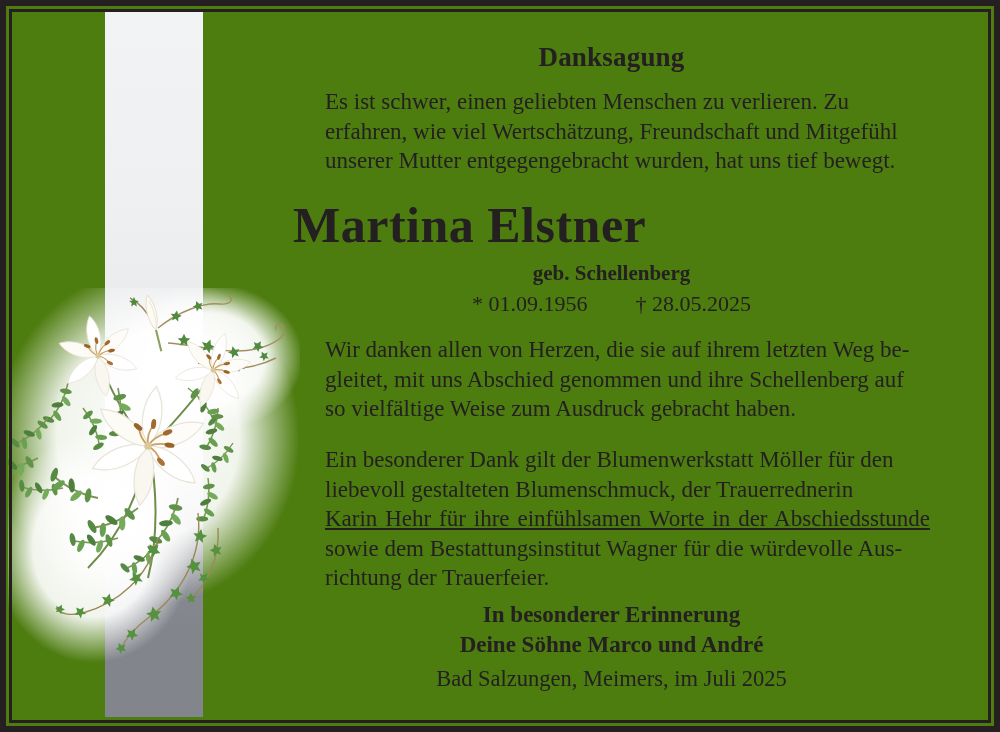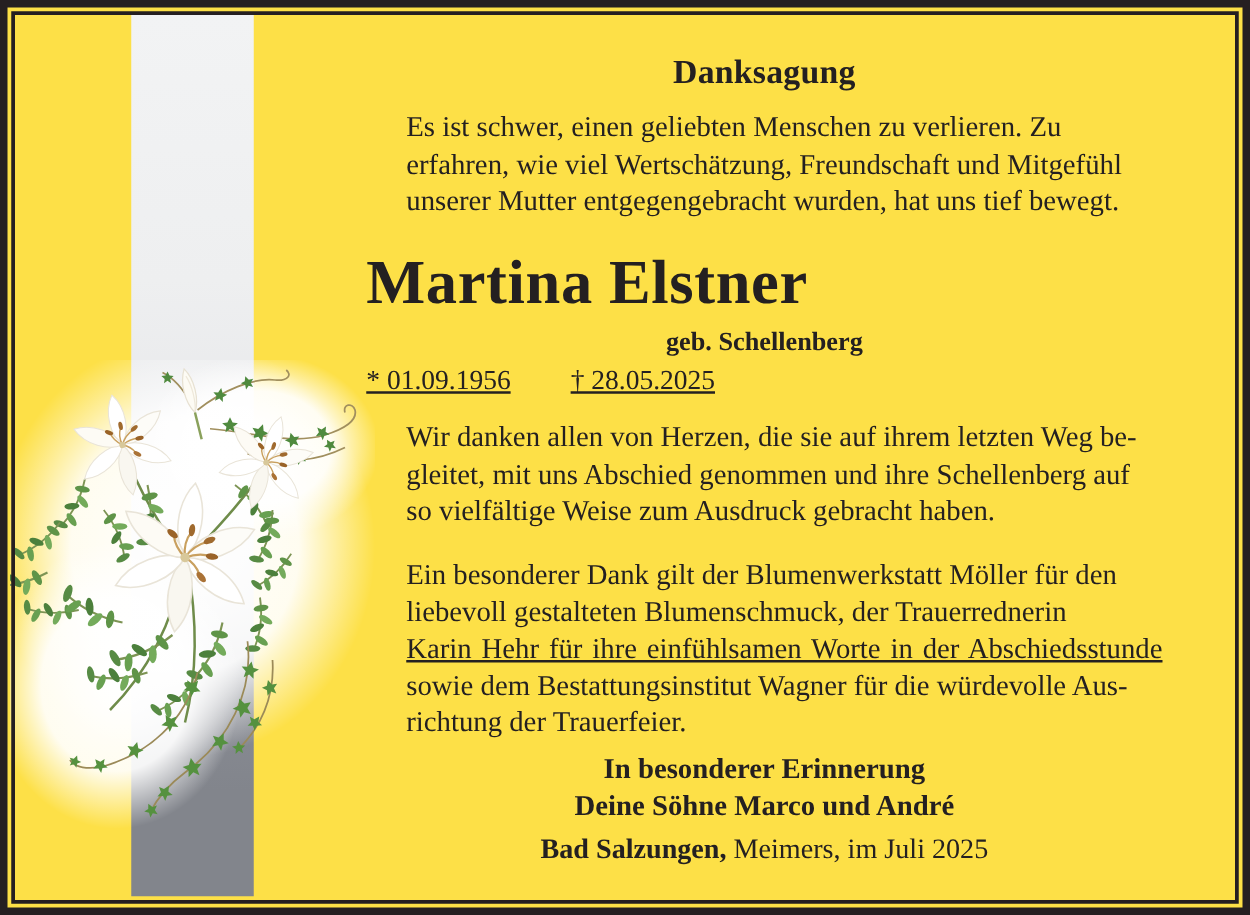--- a/index.html
+++ b/index.html
@@ -1,47 +1,47 @@
 <!DOCTYPE html>
 <html><head>
 <meta charset="utf-8">
 <style>
   html,body{margin:0;padding:0;background:#ffffff;}
   .page{
-    position:relative;width:1000px;height:732px;background:#fde047;overflow:hidden;
+    position:relative;width:1000px;height:732px;background:#4d7c0f;overflow:hidden;
     font-family:"Liberation Serif","DejaVu Serif",serif;color:#242021;
   }
   
   .frame-outer{position:absolute;inset:0;border:6px solid #251f21;z-index:6;pointer-events:none;}
   .frame-inner{position:absolute;inset:9px;border:3px solid #251f21;z-index:6;pointer-events:none;}
   
   .band{
     position:absolute;left:105px;top:12px;width:98px;height:705px;z-index:1;
     background:linear-gradient(180deg,
       #f2f3f4 0%, #eeeff0 30%, #e9eaec 45%, #dfe1e3 55%,
       #bfc2c7 64%, #999da4 72%, #878a92 79%, #82858c 88%, #82858c 100%);
   }
   .bouquet{position:absolute;left:8px;top:288px;width:292px;height:428px;z-index:3;}
   
   .tc{position:absolute;left:293px;width:637px;z-index:4;}
   .title{top:42px;text-align:center;font-weight:bold;font-size:27px;letter-spacing:.2px;}
   .para{font-size:23px;line-height:29.5px;}
   .p1{top:87px;}
   .name{top:196px;text-align:left;font-weight:bold;font-size:50px;letter-spacing:.5px;white-space:nowrap;}
   .maiden{top:261px;text-align:center;font-weight:bold;font-size:21px;}
-  .dates{top:291px;display:flex;gap:48px;font-size:22px;text-decoration:underline;}
+  .dates{top:291px;display:flex;justify-content:center;gap:48px;font-size:22px;}
   .p2{top:335px;}
   .p3{top:445px;}
   .line{white-space:nowrap;margin-left:32px;}
   .line-j{white-space:normal;text-align:justify;text-align-last:justify;text-decoration:underline;}
   .closing{text-align:center;font-weight:bold;font-size:23px;}
   .c1{top:602px;}
   .c2{top:632px;}
   .place{top:666px;text-align:center;font-size:22.5px;}
-  .place .b{font-weight:bold;}
+  .place .b{font-weight:normal;}
 </style>
 </head>
 <body>
 
 <div class="page">
   <div class="band"></div>
 
   <svg class="bouquet" viewBox="0 0 292 428" aria-hidden="true">
     <defs>
       <radialGradient id="glow" cx="50%" cy="50%" r="50%">

